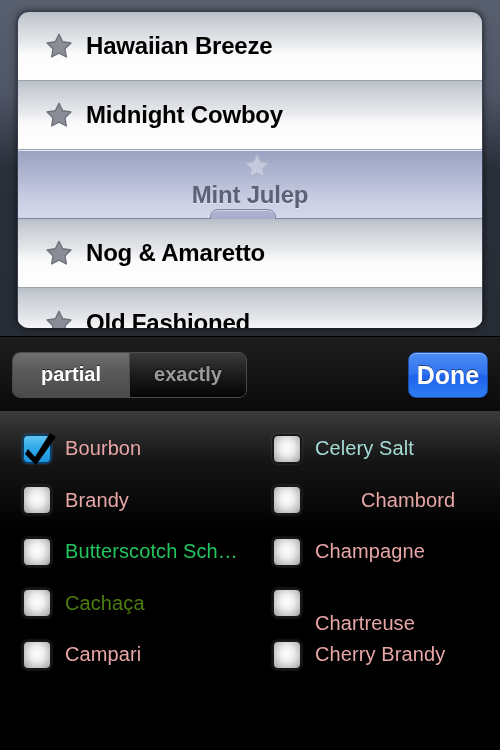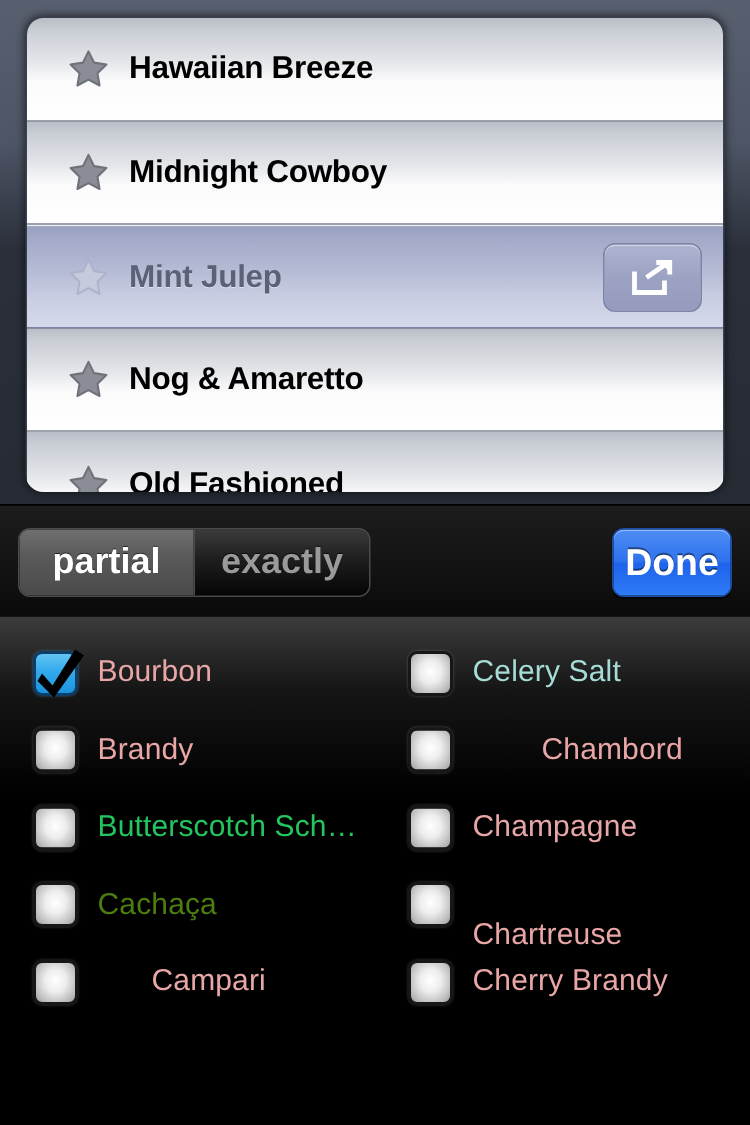--- a/index.html
+++ b/index.html
@@ -61,33 +61,34 @@
   }
   .row.normal {
     background: linear-gradient(to bottom,
       #b9bdc6 0%, #c9cdd4 12%, #e3e5e9 42%, #fbfbfc 62%, #ffffff 100%);
   }
   .row.selected {
     background: linear-gradient(to bottom,
       #9aa2c2 0%, #a6adca 18%, #b6bcd6 45%, #c9cee3 72%, #d5d9ea 100%);
     border-top: 1px solid #e9ebf5;
     border-bottom: 1px solid #7d86a8;
+    flex-direction: column;
   }
   .row.last { border-bottom: none; }
 
   .star {
     width: 30px;
     height: 30px;
     margin-left: 26px;
     margin-right: 12px;
     flex: 0 0 auto;
     display: block;
   }
   .row-title {
-    font-size: 21px;
+    font-size: 24px;
     font-weight: bold;
     color: #000;
     letter-spacing: -0.2px;
     white-space: nowrap;
     flex: 1 1 auto;
   }
   .row.selected .row-title {
     color: #5b6176;
     text-shadow: 0 1px 0 rgba(255,255,255,.45);
   }
@@ -124,21 +125,21 @@
     overflow: hidden;
     border: 1px solid #4b4b4b;
     box-sizing: border-box;
     box-shadow: inset 0 1px 0 rgba(255,255,255,.10);
   }
   .seg {
     width: 116px;
     display: flex;
     align-items: center;
     justify-content: center;
-    font-size: 24px;
+    font-size: 20px;
     font-weight: bold;
   }
   .seg.on {
     background: linear-gradient(to bottom, #6f6f6f 0%, #5a5a5a 40%, #4a4a4a 100%);
     color: #ffffff;
     text-shadow: 0 -1px 0 rgba(0,0,0,.6);
   }
   .seg.off {
     background: linear-gradient(to bottom, #3b3b3b 0%, #1e1e1e 45%, #050505 100%);
     color: #9a9a9a;
@@ -321,21 +322,21 @@
           <div class="cb-item">
             <span class="cb off"></span>
             <span class="cb-label" style="color: #22c55e;">Butterscotch Sch…</span>
           </div>
           <div class="cb-item">
             <span class="cb off"></span>
             <span class="cb-label" style="color: #4d7c0f;">Cachaça</span>
           </div>
           <div class="cb-item">
             <span class="cb off"></span>
-            <span class="cb-label" style="color: rgb(232, 166, 166); margin-left: 36px;">Campari</span>
+            <span class="cb-label" style="color: rgb(232, 166, 166);">Campari</span>
           </div>
         </div>
       <div class="col right" id="col-right">
           <div class="cb-item">
             <span class="cb off"></span>
             <span class="cb-label" style="color: rgb(166, 220, 214);">Celery Salt</span>
           </div>
           <div class="cb-item">
             <span class="cb off"></span>
             <span class="cb-label" style="color: rgb(232, 166, 166); margin-left: 46px;">Chambord</span>

